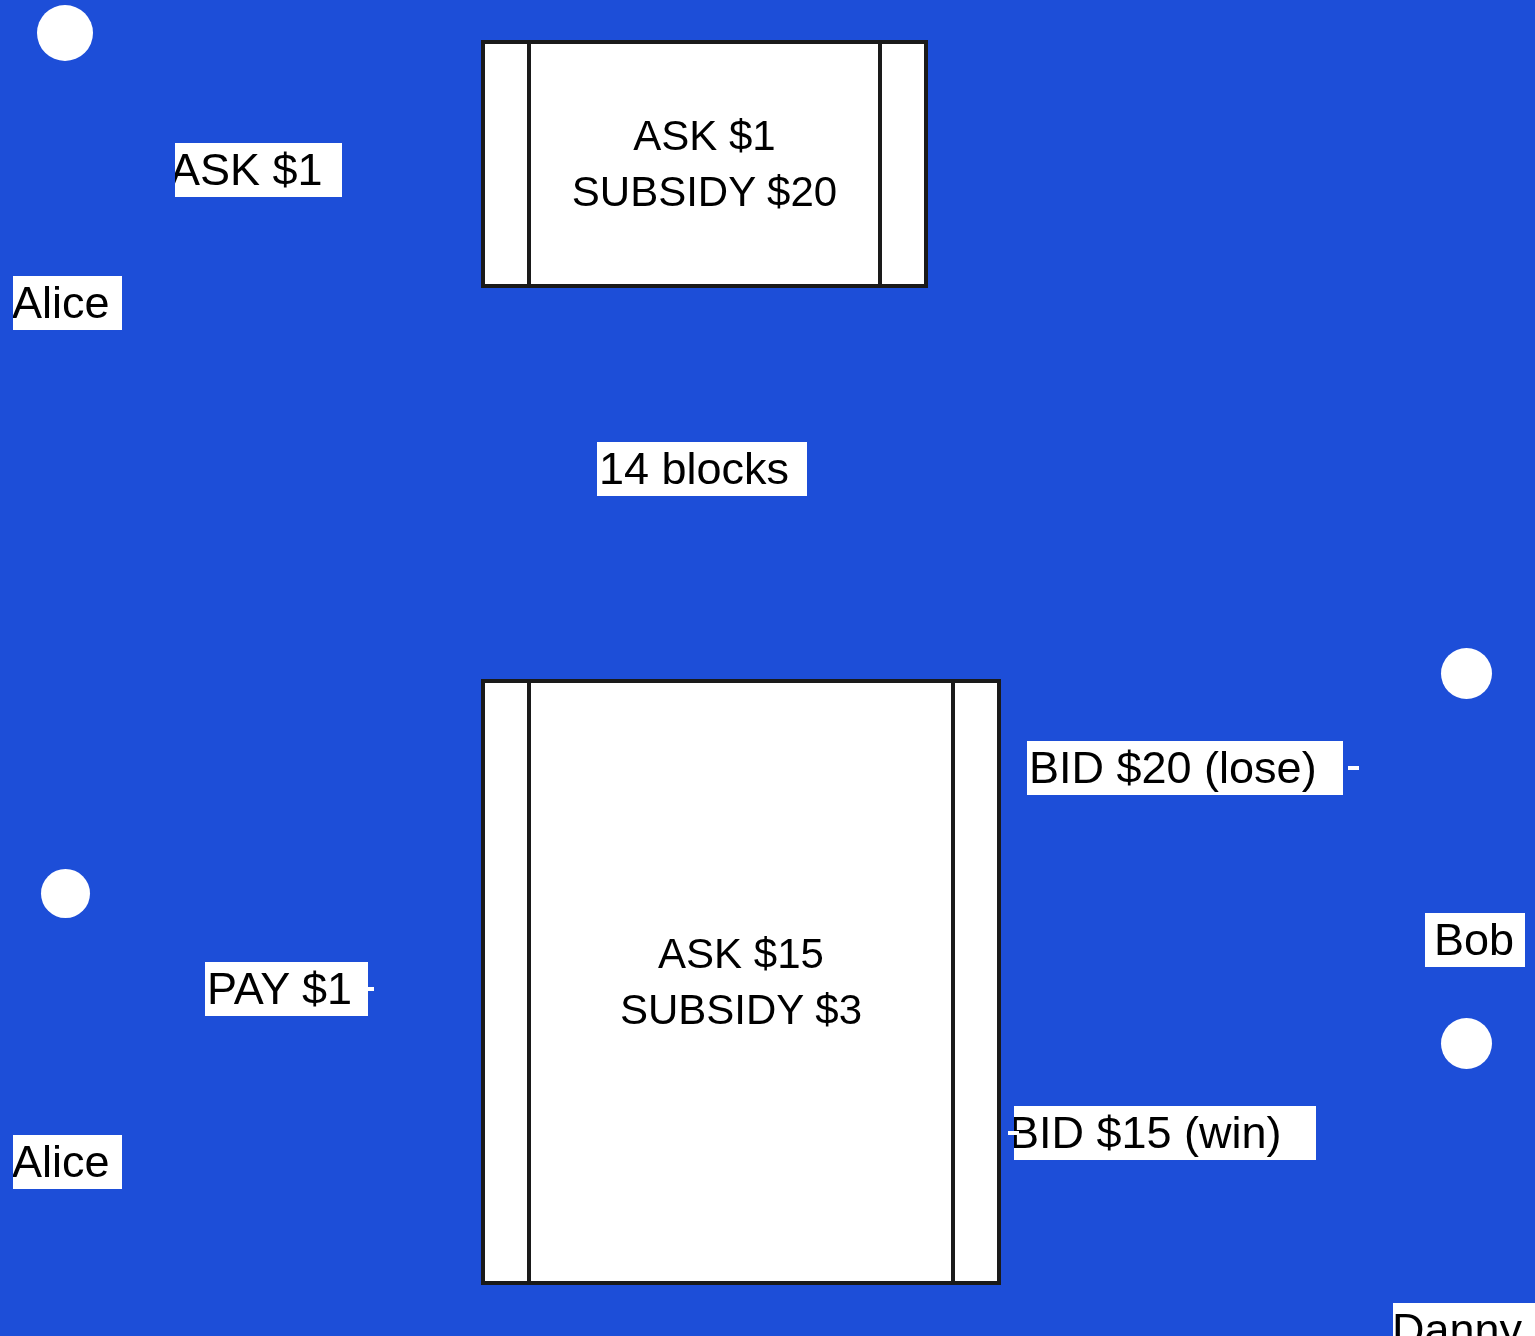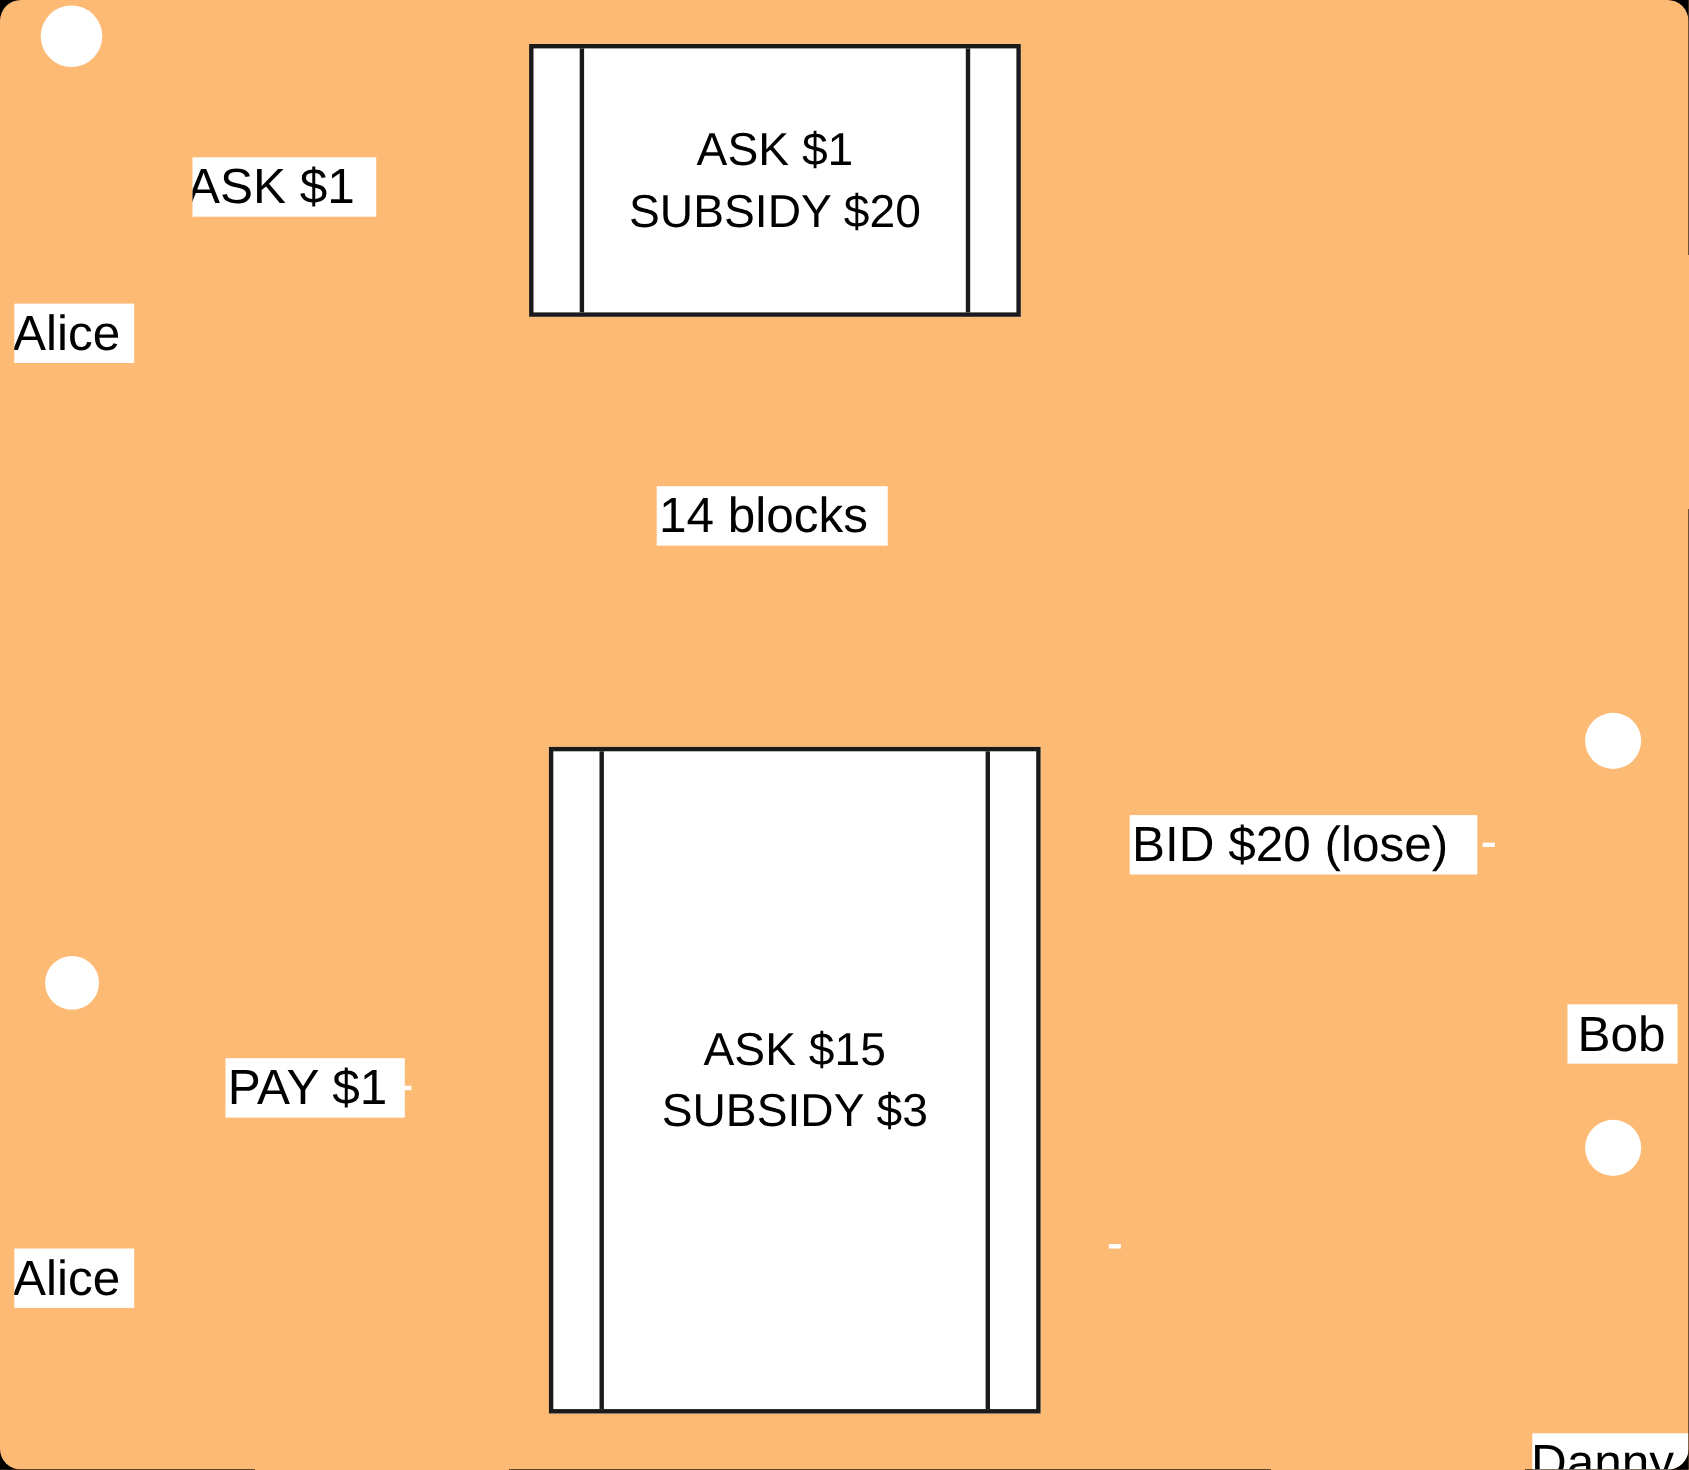--- a/index.html
+++ b/index.html
@@ -4,24 +4,23 @@
 <style>
   html, body {
     margin: 0;
     padding: 0;
     background: #000000;
   }
   #canvas {
     position: relative;
     width: 1535px;
     height: 1336px;
-    background: #fdba74;
+    background: #1d4ed8;
     overflow: hidden;
     font-family: "Liberation Sans", sans-serif;
-    border-radius: 19px;
   }
 
   
   .tx-box {
     position: absolute;
     background: #ffffff;
     border: 4px solid #1a1a1a;
     box-sizing: border-box;
   }
   .tx-divider {
@@ -96,21 +95,21 @@
 
   <div class="tx-box" style="left:481px; top:40px; width:447px; height:248px;">
     <div class="tx-divider left"></div>
     <div class="tx-divider right"></div>
     <div class="tx-text top-box-text">
       <div>ASK $1</div>
       <div>SUBSIDY $20</div>
     </div>
   </div>
 
-  <div class="tx-box" style="left:499px; top:679px; width:447px; height:606px;">
+  <div class="tx-box" style="left:481px; top:679px; width:520px; height:606px;">
     <div class="tx-divider left"></div>
     <div class="tx-divider right"></div>
     <div class="tx-text bottom-box-text">
       <div>ASK $15</div>
       <div>SUBSIDY $3</div>
     </div>
   </div>
 
   <div class="chip clip-left" style="left:175px; top:143px; width:167px; height:54px;">ASK $1</div>
 
@@ -119,19 +118,20 @@
   <div class="chip" style="left:597px; top:442px; width:210px; height:54px;">14 blocks</div>
 
   <div class="chip" style="left:205px; top:962px; width:163px; height:54px;">PAY $1</div>
   <div class="arrow-stub" style="left:363px; top:987px; width:11px;"></div>
 
   <div class="chip" style="left:13px; top:1135px; width:109px; height:54px; text-indent:-3px;">Alice</div>
 
   <div class="chip" style="left:1027px; top:741px; width:316px; height:54px;">BID $20 (lose)</div>
   <div class="arrow-stub" style="left:1348px; top:766px; width:11px;"></div>
 
+  <div class="chip clip-left" style="left:1014px; top:1106px; width:302px; height:54px;">BID $15 (win)</div>
   <div class="arrow-stub" style="left:1008px; top:1131px; width:11px;"></div>
 
   <div class="chip" style="left:1425px; top:913px; width:100px; height:54px; text-indent:-3px;padding-left:12px;">Bob</div>
 
   <div class="chip" style="left:1393px; top:1303px; width:142px; height:54px; text-indent:-3px;">Danny</div>
 
 </div>
 
 </body></html>

